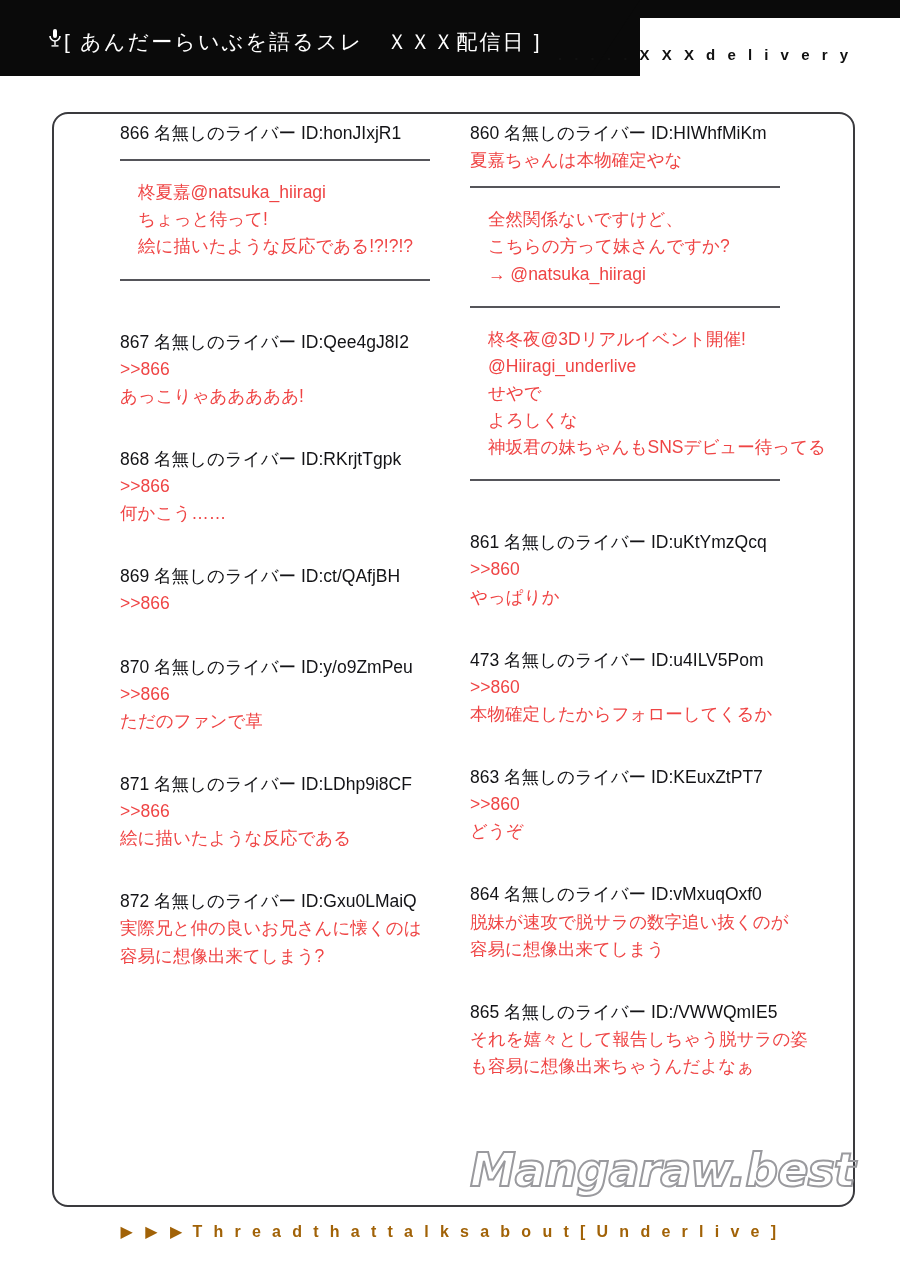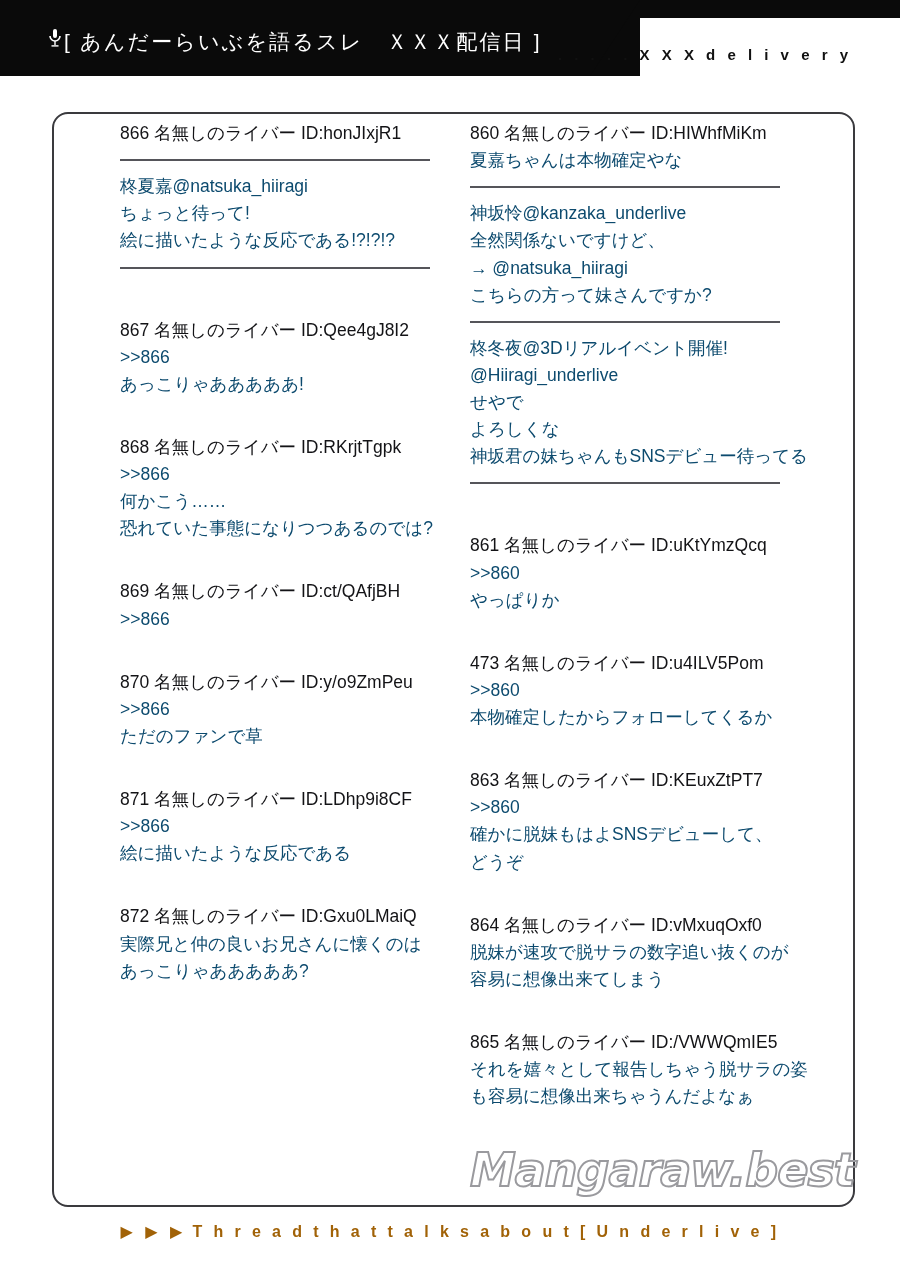--- a/index.html
+++ b/index.html
@@ -121,32 +121,32 @@
     margin-bottom: 26px;
   }
   .post-header {
     font-size: 17.5px;
     color: #131316;
     line-height: 1.55;
     white-space: nowrap;
   }
   .post-line {
     font-size: 17.5px;
-    color: #0c4a6e;
+    color: #ef4444;
     line-height: 1.55;
     white-space: nowrap;
   }
   .divider {
     border: 0;
     border-top: 2px solid #55555a;
     margin: 12px 0 12px 0;
     width: 310px;
   }
   .quote-block {
-    margin: 0;
+    margin: 18px;
   }
   .spacer-sm { height: 10px; }
   .spacer-md { height: 22px; }
 
   
   .watermark {
     position: absolute;
     left: 470px;
     top: 1143px;
     font-size: 46px;
@@ -225,21 +225,20 @@
       <div class="post-line">&gt;&gt;866</div>
       <div class="post-line">あっこりゃあああああ!</div>
     </div>
 
     <div class="spacer-sm"></div>
 
     <div class="post">
       <div class="post-header">868 名無しのライバー ID:RKrjtTgpk</div>
       <div class="post-line">&gt;&gt;866</div>
       <div class="post-line">何かこう……</div>
-      <div class="post-line">恐れていた事態になりつつあるのでは?</div>
     </div>
 
     <div class="spacer-sm"></div>
 
     <div class="post">
       <div class="post-header">869 名無しのライバー ID:ct/QAfjBH</div>
       <div class="post-line">&gt;&gt;866</div>
     </div>
 
     <div class="spacer-sm"></div>
@@ -256,36 +255,35 @@
       <div class="post-header">871 名無しのライバー ID:LDhp9i8CF</div>
       <div class="post-line">&gt;&gt;866</div>
       <div class="post-line">絵に描いたような反応である</div>
     </div>
 
     <div class="spacer-sm"></div>
 
     <div class="post">
       <div class="post-header">872 名無しのライバー ID:Gxu0LMaiQ</div>
       <div class="post-line">実際兄と仲の良いお兄さんに懐くのは</div>
-      <div class="post-line">あっこりゃあああああ?</div>
+      <div class="post-line">容易に想像出来てしまう?</div>
     </div>
 
   </div>
 
   <div class="col col-right">
 
     <div class="post">
       <div class="post-header">860 名無しのライバー ID:HIWhfMiKm</div>
       <div class="post-line">夏嘉ちゃんは本物確定やな</div>
       <hr class="divider">
       <div class="quote-block">
-        <div class="post-line">神坂怜@kanzaka_underlive</div>
         <div class="post-line">全然関係ないですけど、</div>
+        <div class="post-line">こちらの方って妹さんですか?</div>
         <div class="post-line">→ @natsuka_hiiragi</div>
-        <div class="post-line">こちらの方って妹さんですか?</div>
       </div>
       <hr class="divider">
       <div class="quote-block">
         <div class="post-line">柊冬夜@3Dリアルイベント開催!</div>
         <div class="post-line">@Hiiragi_underlive</div>
         <div class="post-line">せやで</div>
         <div class="post-line">よろしくな</div>
         <div class="post-line">神坂君の妹ちゃんもSNSデビュー待ってる</div>
       </div>
       <hr class="divider">
@@ -305,21 +303,20 @@
       <div class="post-header">473 名無しのライバー ID:u4ILV5Pom</div>
       <div class="post-line">&gt;&gt;860</div>
       <div class="post-line">本物確定したからフォローしてくるか</div>
     </div>
 
     <div class="spacer-sm"></div>
 
     <div class="post">
       <div class="post-header">863 名無しのライバー ID:KEuxZtPT7</div>
       <div class="post-line">&gt;&gt;860</div>
-      <div class="post-line">確かに脱妹もはよSNSデビューして、</div>
       <div class="post-line">どうぞ</div>
     </div>
 
     <div class="spacer-sm"></div>
 
     <div class="post">
       <div class="post-header">864 名無しのライバー ID:vMxuqOxf0</div>
       <div class="post-line">脱妹が速攻で脱サラの数字追い抜くのが</div>
       <div class="post-line">容易に想像出来てしまう</div>
     </div>

